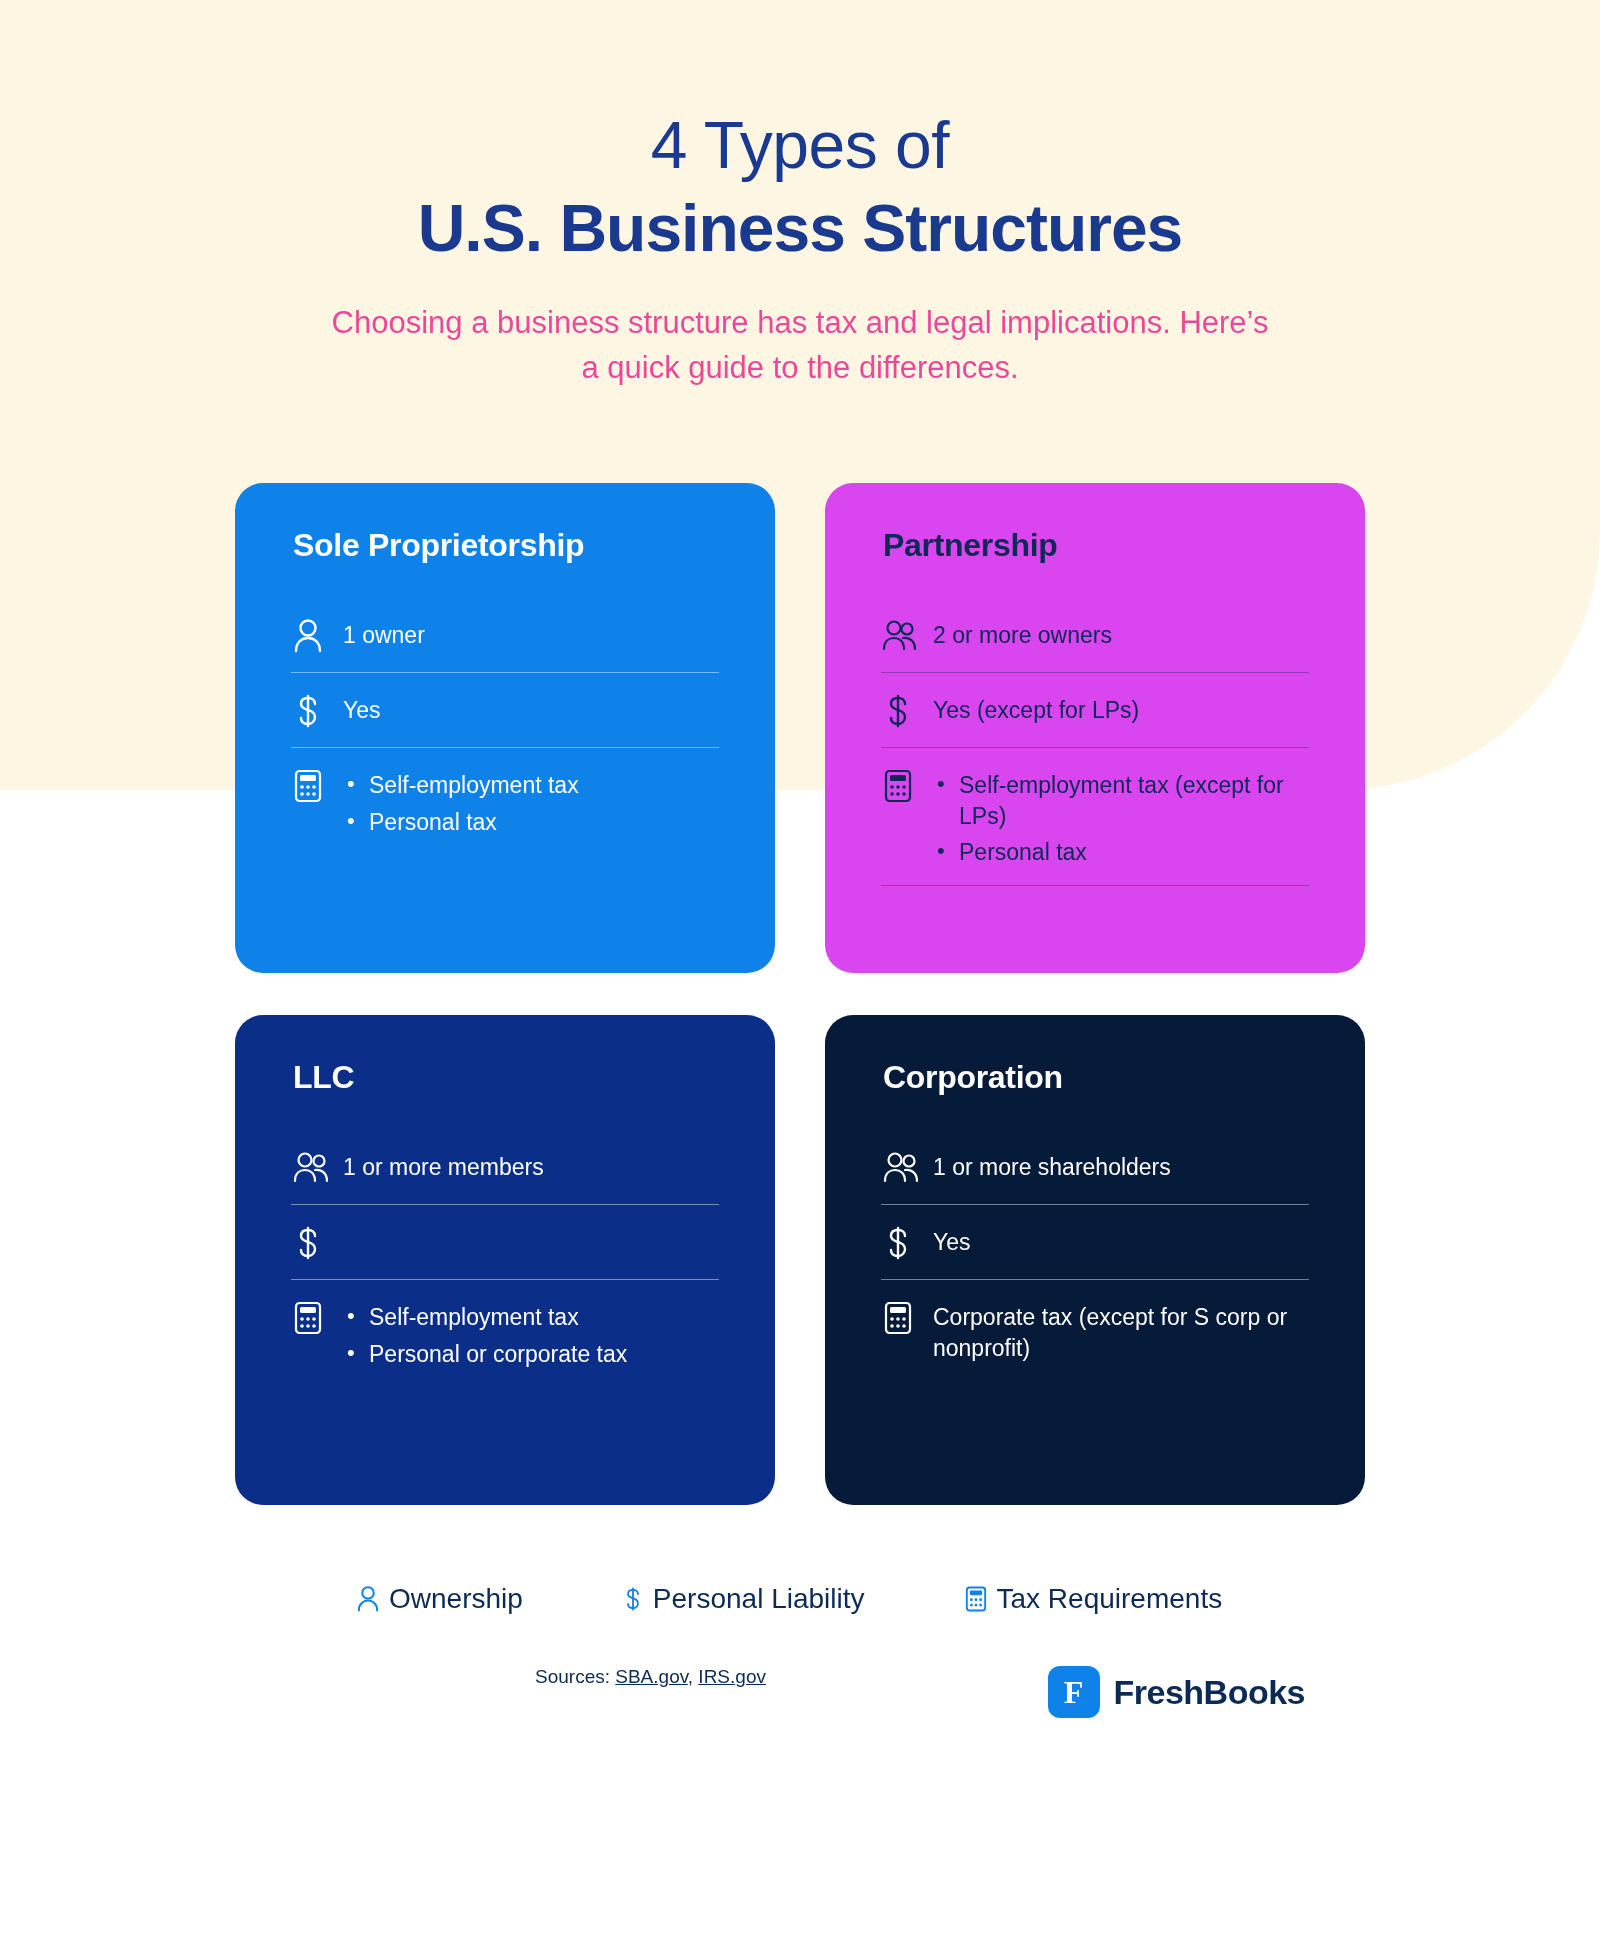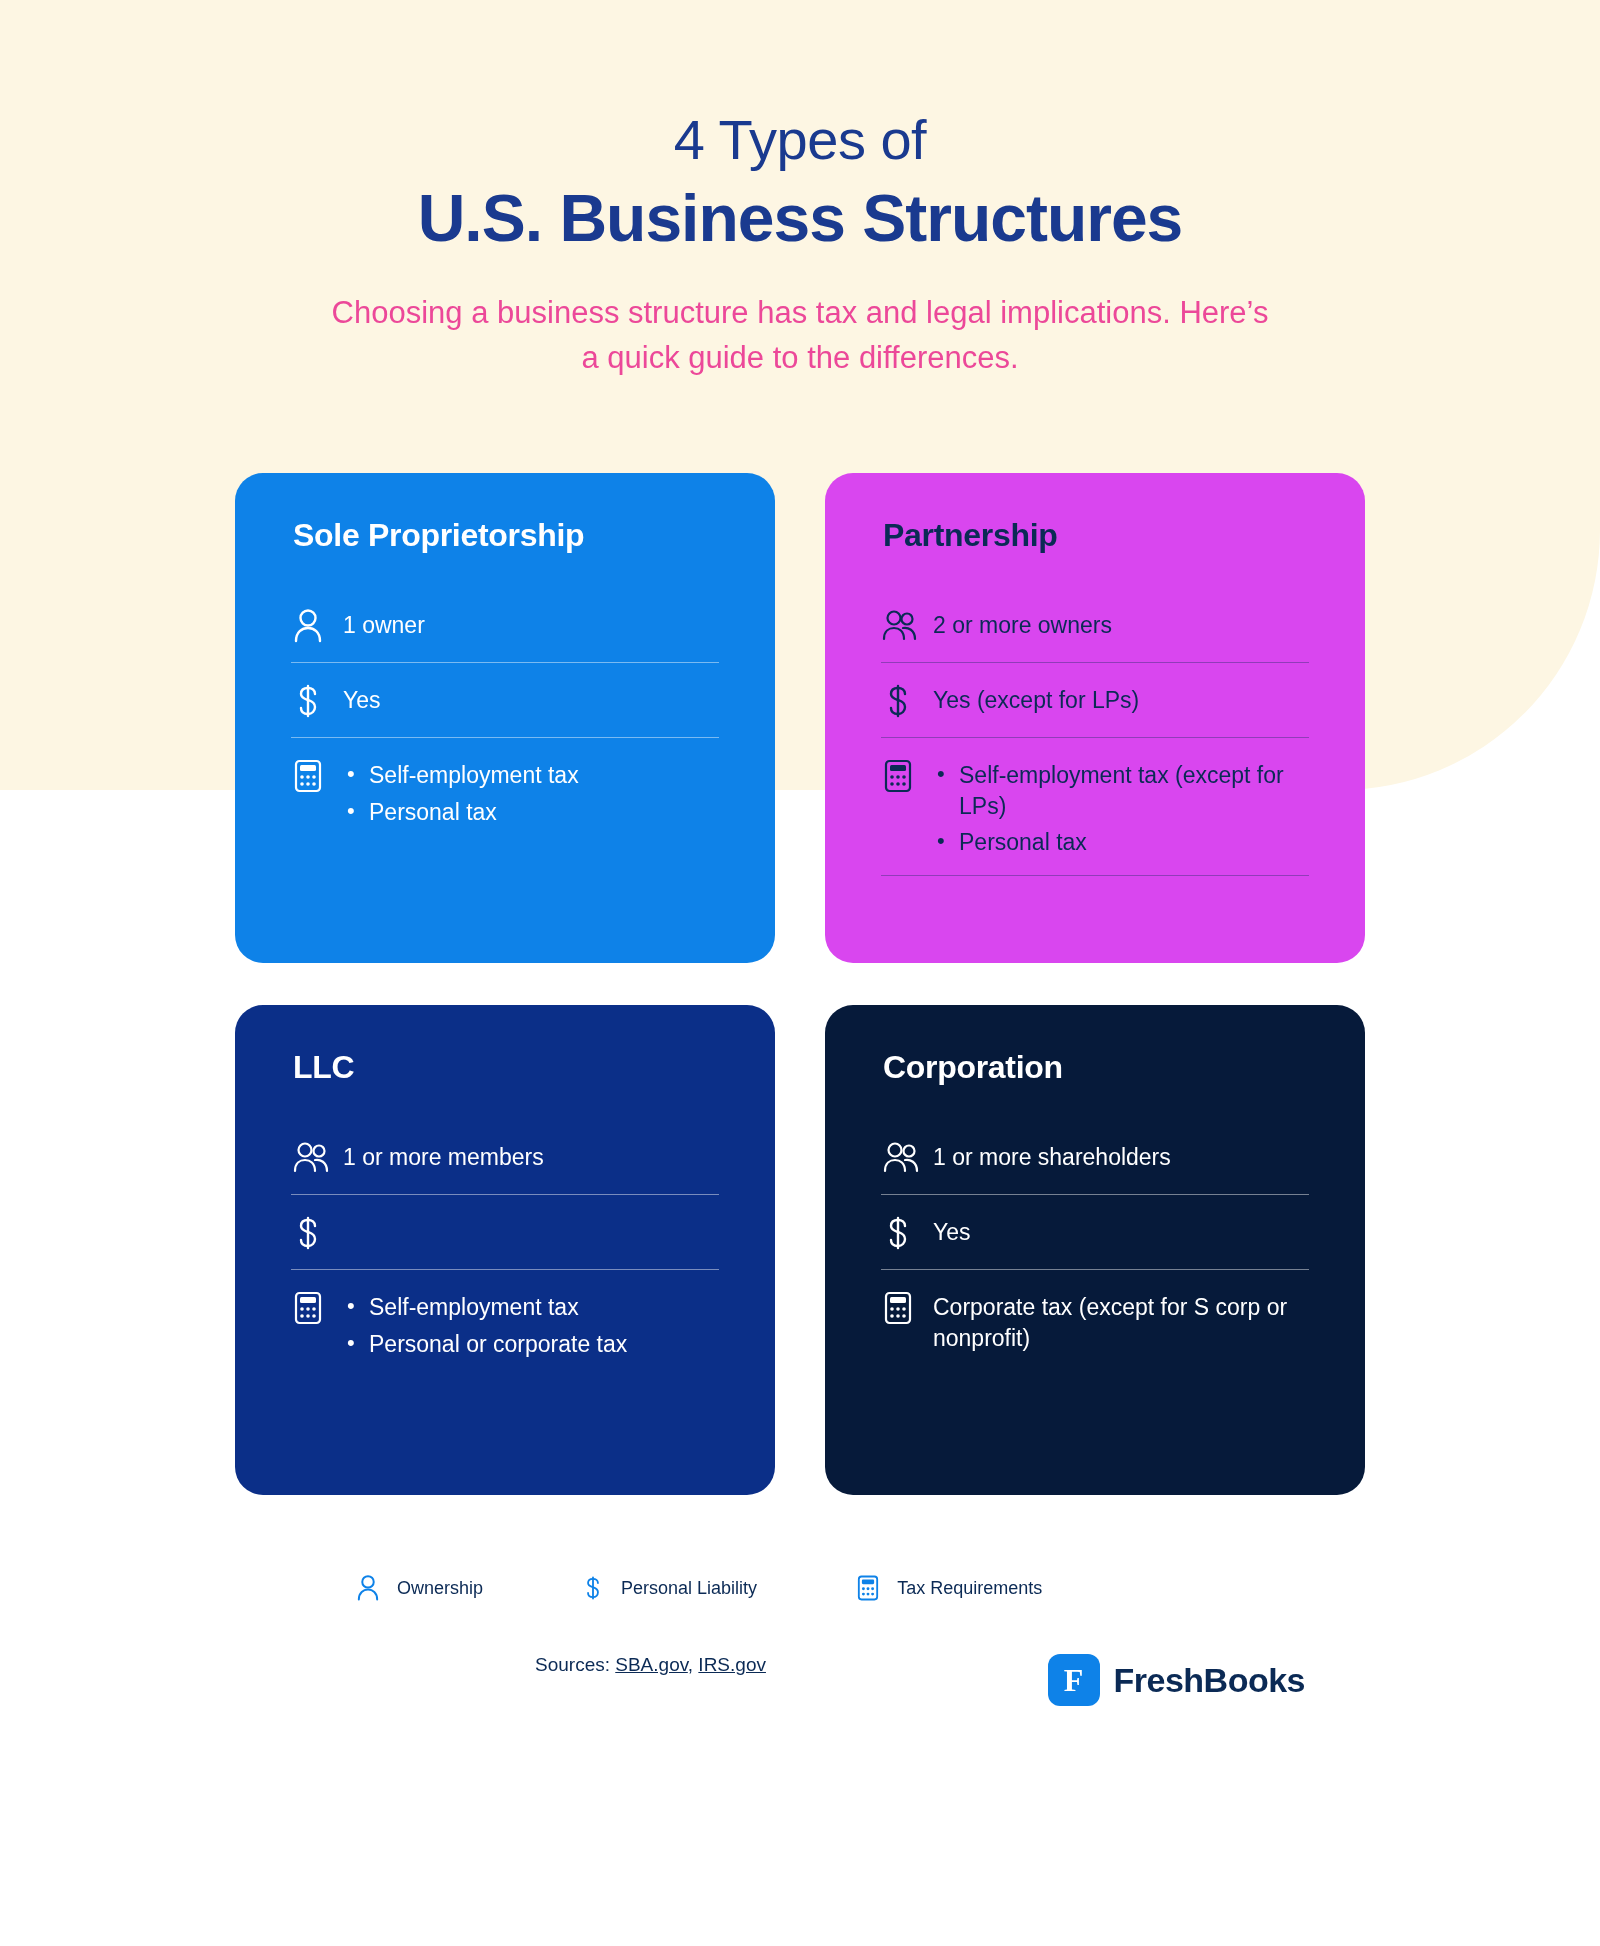--- a/index.html
+++ b/index.html
@@ -28,21 +28,21 @@
     height: 790px;
     background: #fdf6e3;
     border-bottom-right-radius: 260px;
   }
   .header {
     position: relative;
     padding-top: 112px;
     text-align: center;
   }
   .title-line1 {
-    font-size: 56px;
+    font-size: 66px;
     color: #1a3a8f;
     font-weight: 400;
     letter-spacing: -0.5px;
     line-height: 1.0;
     margin-bottom: 16px;
   }
   .title-line2 {
     font-size: 66px;
     color: #1a3a8f;
     font-weight: 700;
@@ -142,22 +142,22 @@
     margin: 78px auto 0;
     display: flex;
     justify-content: flex-start;
     padding-left: 120px;
     box-sizing: border-box;
     gap: 98px;
   }
   .legend-item {
     display: flex;
     align-items: center;
-    gap: 16px;
-    font-size: 18px;
+    gap: 8px;
+    font-size: 28px;
     color: #0b2a55;
   }
 
   .footer {
     width: 1130px;
     margin: 51px auto 0;
     display: flex;
     align-items: flex-start;
     justify-content: space-between;
     padding: 0 60px 0 300px;

